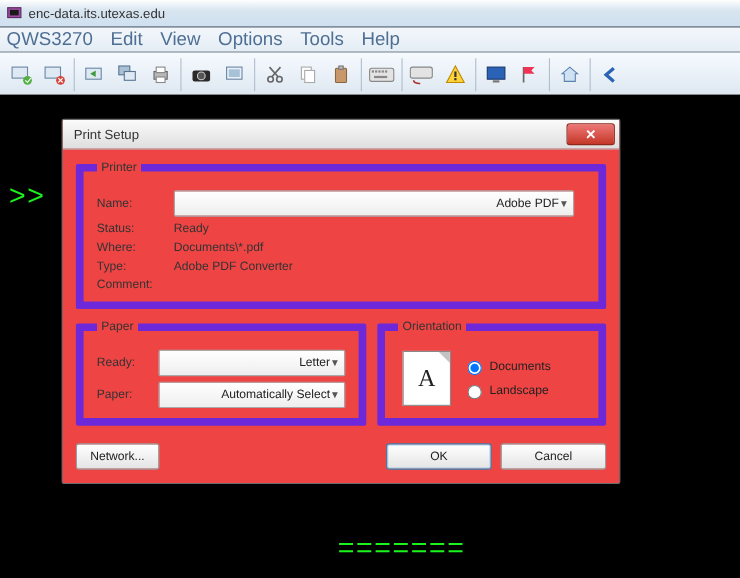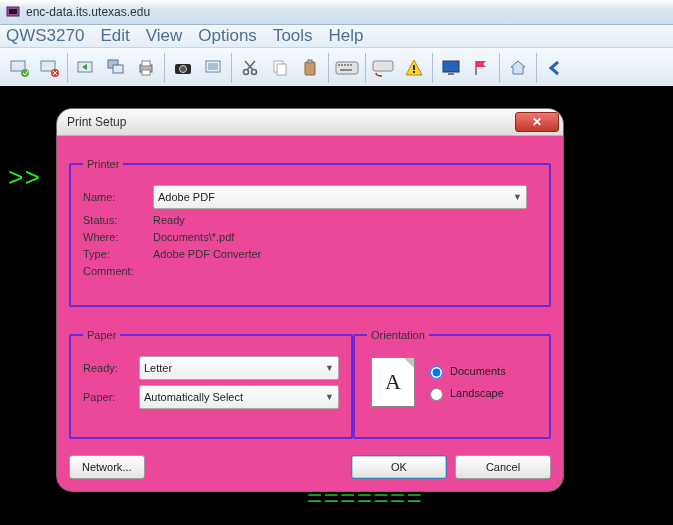--- a/index.html
+++ b/index.html
@@ -9,36 +9,36 @@
 .titlebar .app-icon svg{display:block}
 .titlebar .title{font-size:12px;color:#333}
 .menubar{height:22px;background:linear-gradient(#f3f7fb,#e4edf5);display:flex;align-items:center;padding:0 6px;border-bottom:1px solid #c9d6e1}
 .menubar span{margin-right:16px;color:#4e6f93;font-size:17px}
 .toolbar{height:40px;background:linear-gradient(#f6faff,#dde7f0);display:flex;align-items:center;padding:0 4px;border-bottom:1px solid #8aa2b7}
 .toolbar .btn{width:28px;height:28px;margin:0 1px;display:flex;align-items:center;justify-content:center;border-radius:2px}
 .toolbar .sep{width:1px;height:30px;background:#aebfce;margin:0 3px}
 .terminal{position:absolute;left:0;top:86px;right:0;bottom:0;background:#000;color:#1cf21c;font-family:"Courier New",monospace;font-size:26px;line-height:34px;padding:8px 8px;white-space:pre;letter-spacing:1px}
 .terminal .tline{white-space:pre}
 .terminal .cyan{color:#1fdada}
-.dialog{position:absolute;left:56px;top:108px;width:506px;background:#ec4899;border:1px solid #6c6c6c;border-radius:16px;box-shadow:0 6px 20px rgba(0,0,0,.6);overflow:hidden}
+.dialog{position:absolute;left:56px;top:108px;width:506px;background:#ef4444;border:1px solid #6c6c6c;border-radius:2px;box-shadow:0 6px 20px rgba(0,0,0,.6);overflow:hidden}
 .dlg-titlebar{height:26px;background:linear-gradient(#fbfbfb,#dedede);display:flex;align-items:center;justify-content:space-between;padding:0 4px 0 10px;border-bottom:1px solid #b7b7b7}
 .dlg-titlebar .t{font-size:12px;color:#333}
 .dlg-titlebar .closebtn{width:42px;height:18px;background:linear-gradient(#e77,#c43728);border:1px solid #8e281a;border-radius:3px;display:flex;align-items:center;justify-content:center;color:#fff;font-weight:bold;font-size:12px}
 .dlg-body{padding:10px 12px 12px}
-fieldset{border:2px solid #6d28d9;border-radius:2px;margin:12px 0 10px;padding:10px 12px 23px}
+fieldset{border:7px solid #6d28d9;border-radius:2px;margin:0 0 10px;padding:10px 12px 4px}
 legend{padding:0 4px;color:#333;font-size:11px}
 .row{display:flex;align-items:center;margin:5px 0}
 .lbl{width:70px;color:#333;font-size:11px}
 .val{color:#333;font-size:11px}
 select,.combo{flex:1;height:22px;border:1px solid #a9a9a9;background:linear-gradient(#fff,#eee);font-size:11px;padding:2px 4px;border-radius:2px}
-.combo{display:flex;align-items:center;justify-content:space-between;padding:0 4px}
+.combo{display:flex;align-items:center;justify-content:flex-end;padding:0 4px}
 .combo .arrow{font-size:9px;color:#555}
 .btn-std{height:22px;padding:0 12px;background:linear-gradient(#fff,#e4e4e4);border:1px solid #9c9c9c;border-radius:3px;font-size:11px;display:flex;align-items:center;justify-content:center;cursor:default}
 .btn-std.primary{border:1px solid #3c7fb1;box-shadow:0 0 0 1px #a6d0ea inset}
-.cols{display:flex;}
+.cols{display:flex;gap:10px}
 .cols fieldset{flex:1}
 .orientation-body{display:flex;align-items:center;gap:10px;padding:6px 4px}
 .orient-icon{width:42px;height:48px;border:1px solid #888;background:#fff;position:relative;display:flex;align-items:center;justify-content:center}
 .orient-icon:before{content:"";position:absolute;top:0;right:0;width:0;height:0;border-left:10px solid transparent;border-top:10px solid #c3c3c3}
 .orient-icon .A{font-family:"Times New Roman",serif;font-size:22px}
 .radios label{display:flex;align-items:center;gap:4px;font-size:11px;margin:6px 0}
 .dlg-footer{display:flex;justify-content:space-between;align-items:center;margin-top:6px}
 .dlg-footer .right{display:flex;gap:8px}
 </style>
 </head>

